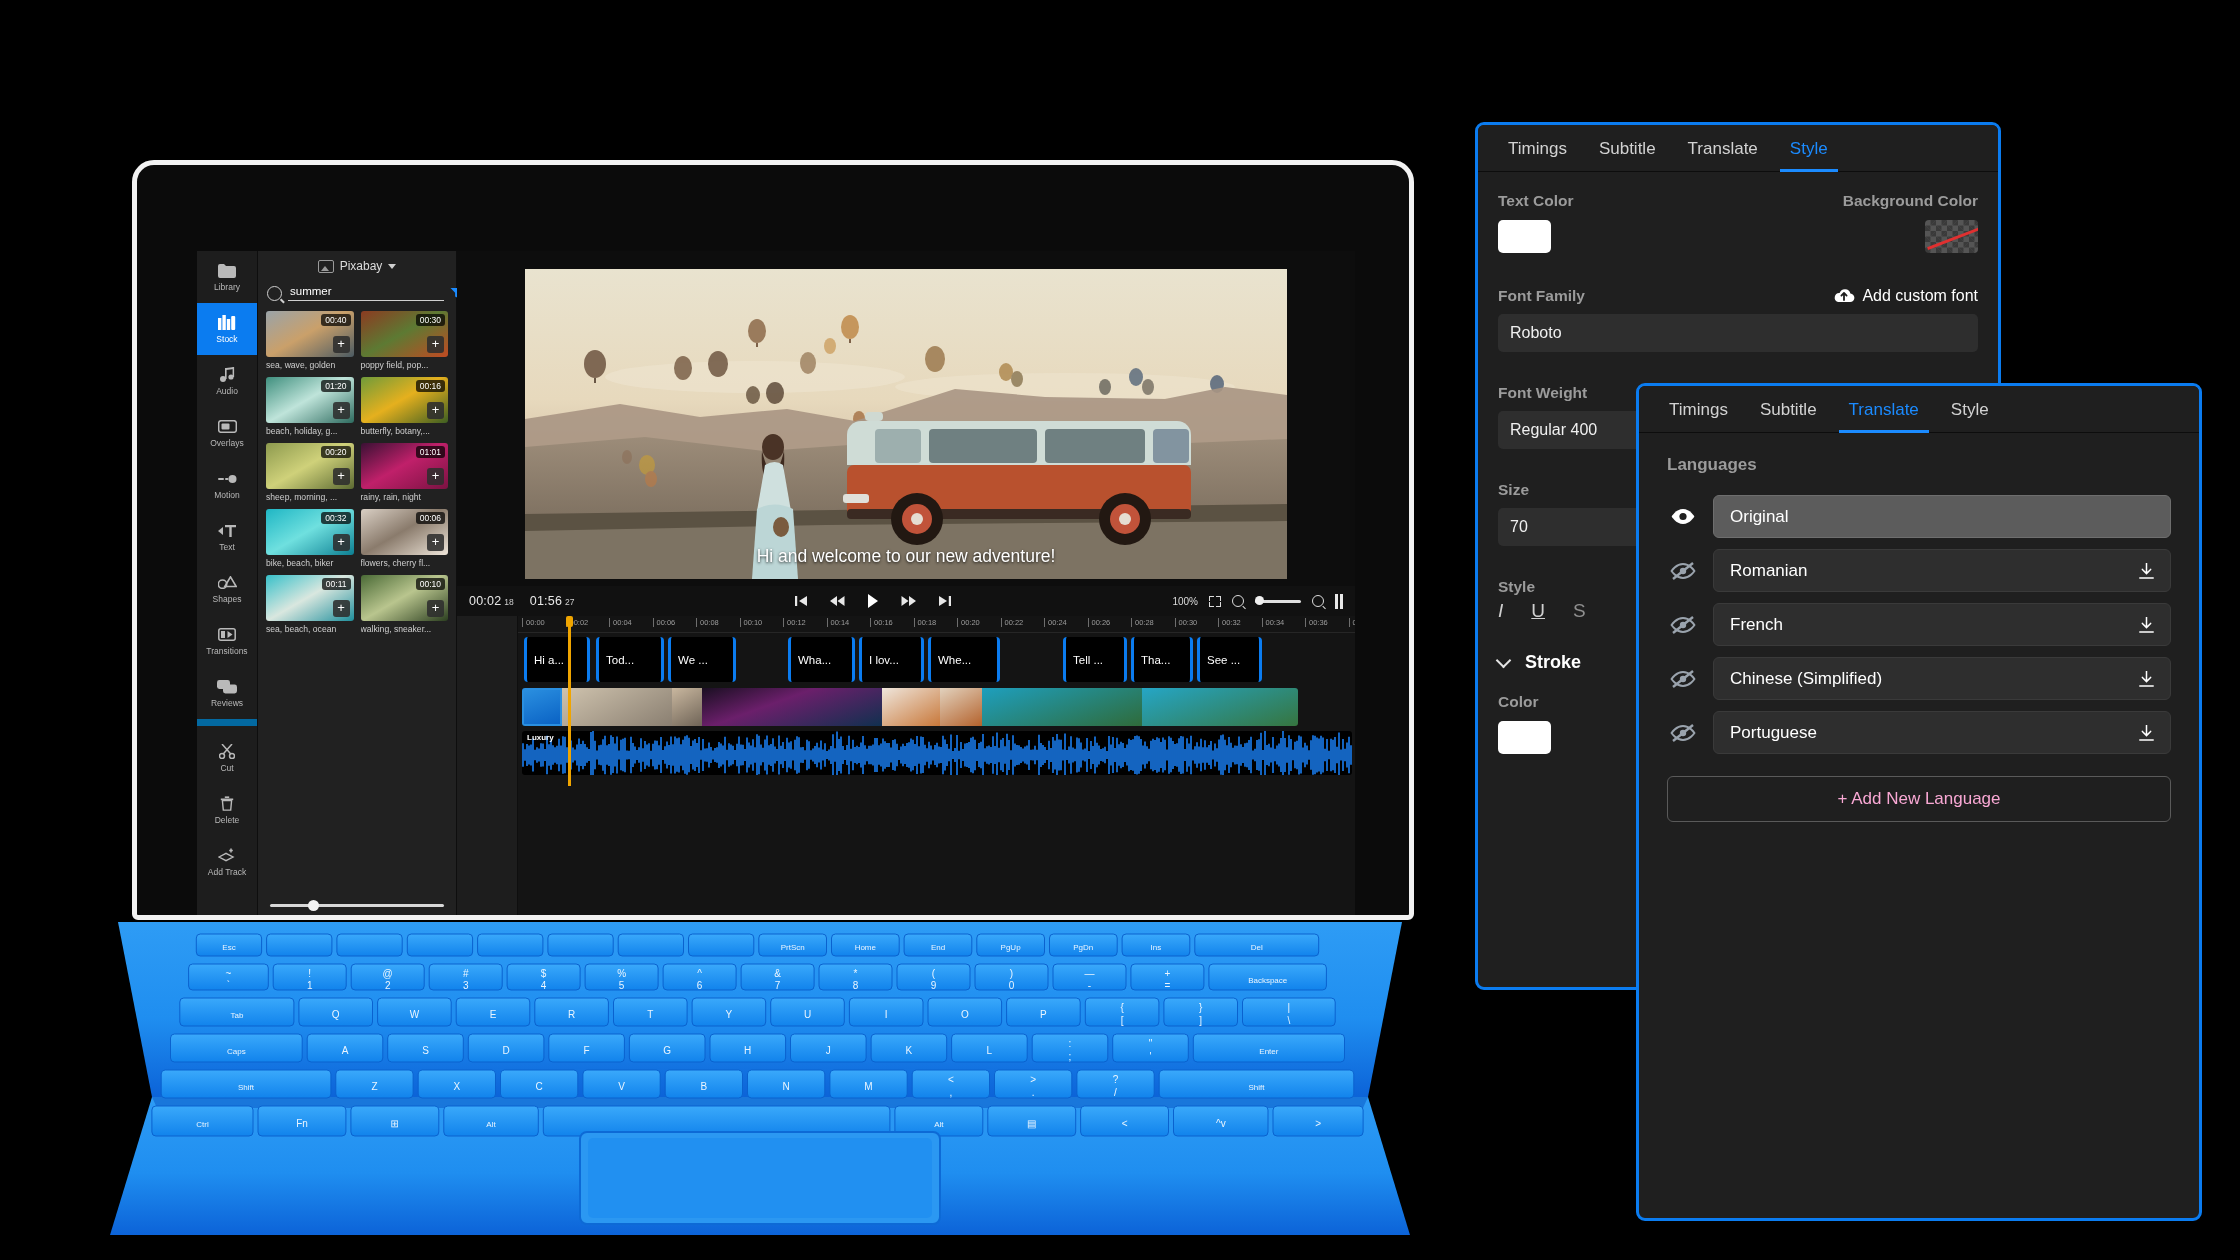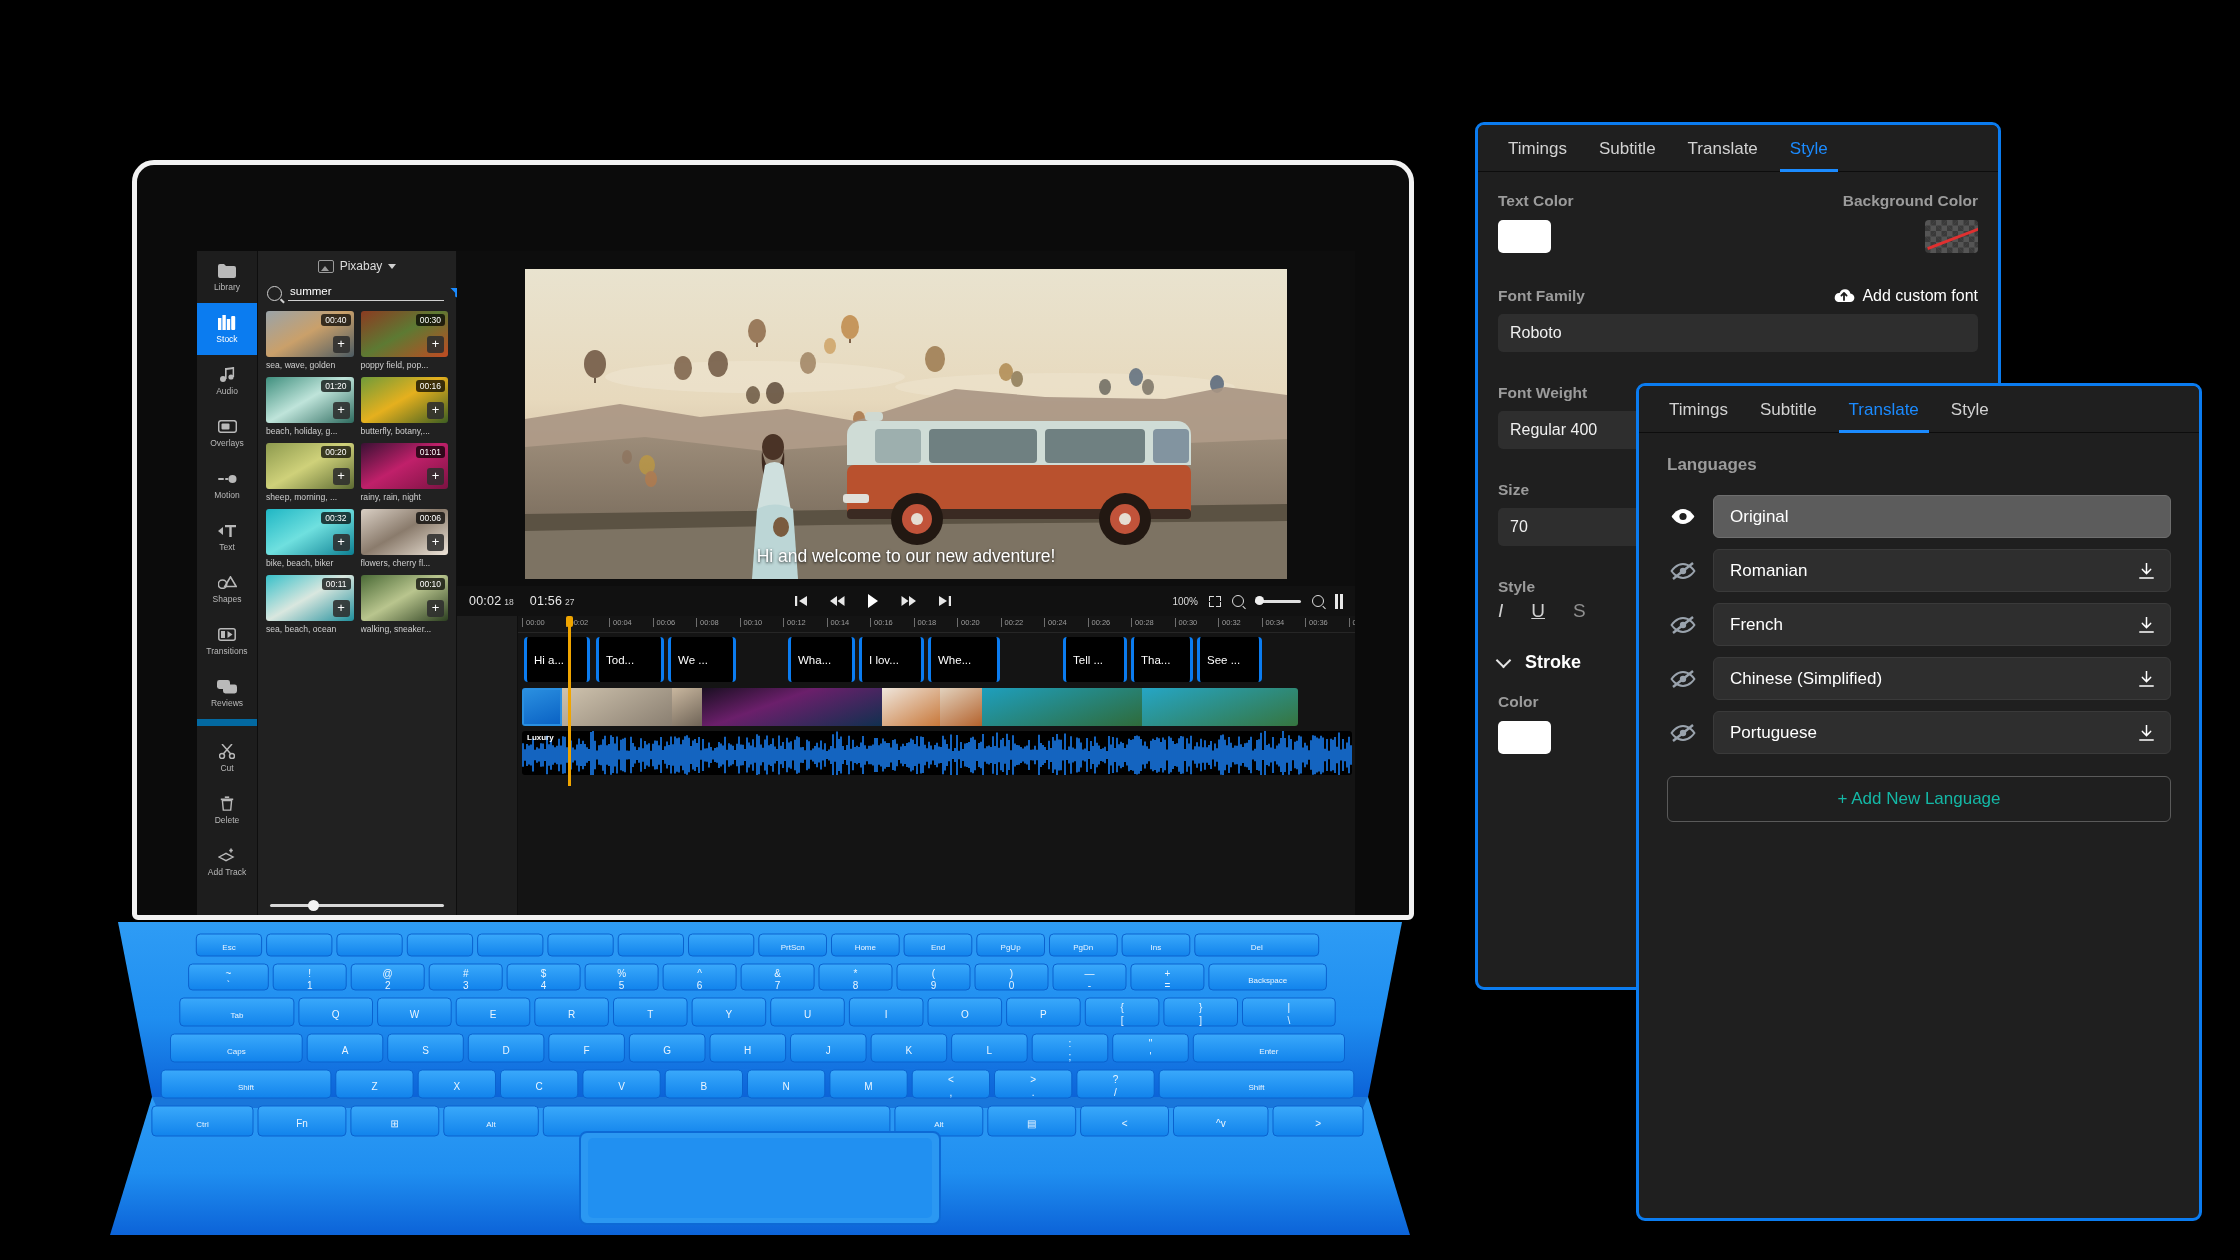--- a/index.html
+++ b/index.html
@@ -121,21 +121,21 @@
         transform:rotate(45deg);margin-right:11px;vertical-align:2px;}
 
   
   .langrow{display:flex;align-items:center;gap:14px;margin-bottom:11px;}
   .eyebox{width:32px;display:flex;align-items:center;justify-content:center;flex:none;}
   .langpill{flex:1;background:#2e2e2e;border:1px solid #3a3a3a;border-radius:6px;height:43px;display:flex;
             align-items:center;justify-content:space-between;padding:0 16px;color:#fff;font-size:17px;box-sizing:border-box;}
   .langpill.sel{background:#5c5c5c;border-color:#6e6e6e;}
   .dlic{width:15px;height:16px;flex:none;}
   .addlang{margin-top:22px;border:1px solid #5a5a5a;border-radius:6px;height:44px;display:flex;align-items:center;
-           justify-content:center;color:#14b8a6;font-size:17px;cursor:pointer;}
+           justify-content:center;color:#f9a8d4;font-size:17px;cursor:pointer;}
 </style>
 </head>
 <body>
 
 <div class="stage">
 
   <div class="laptop">
     <div class="lid">
       <div class="screen">
         <div class="app">

